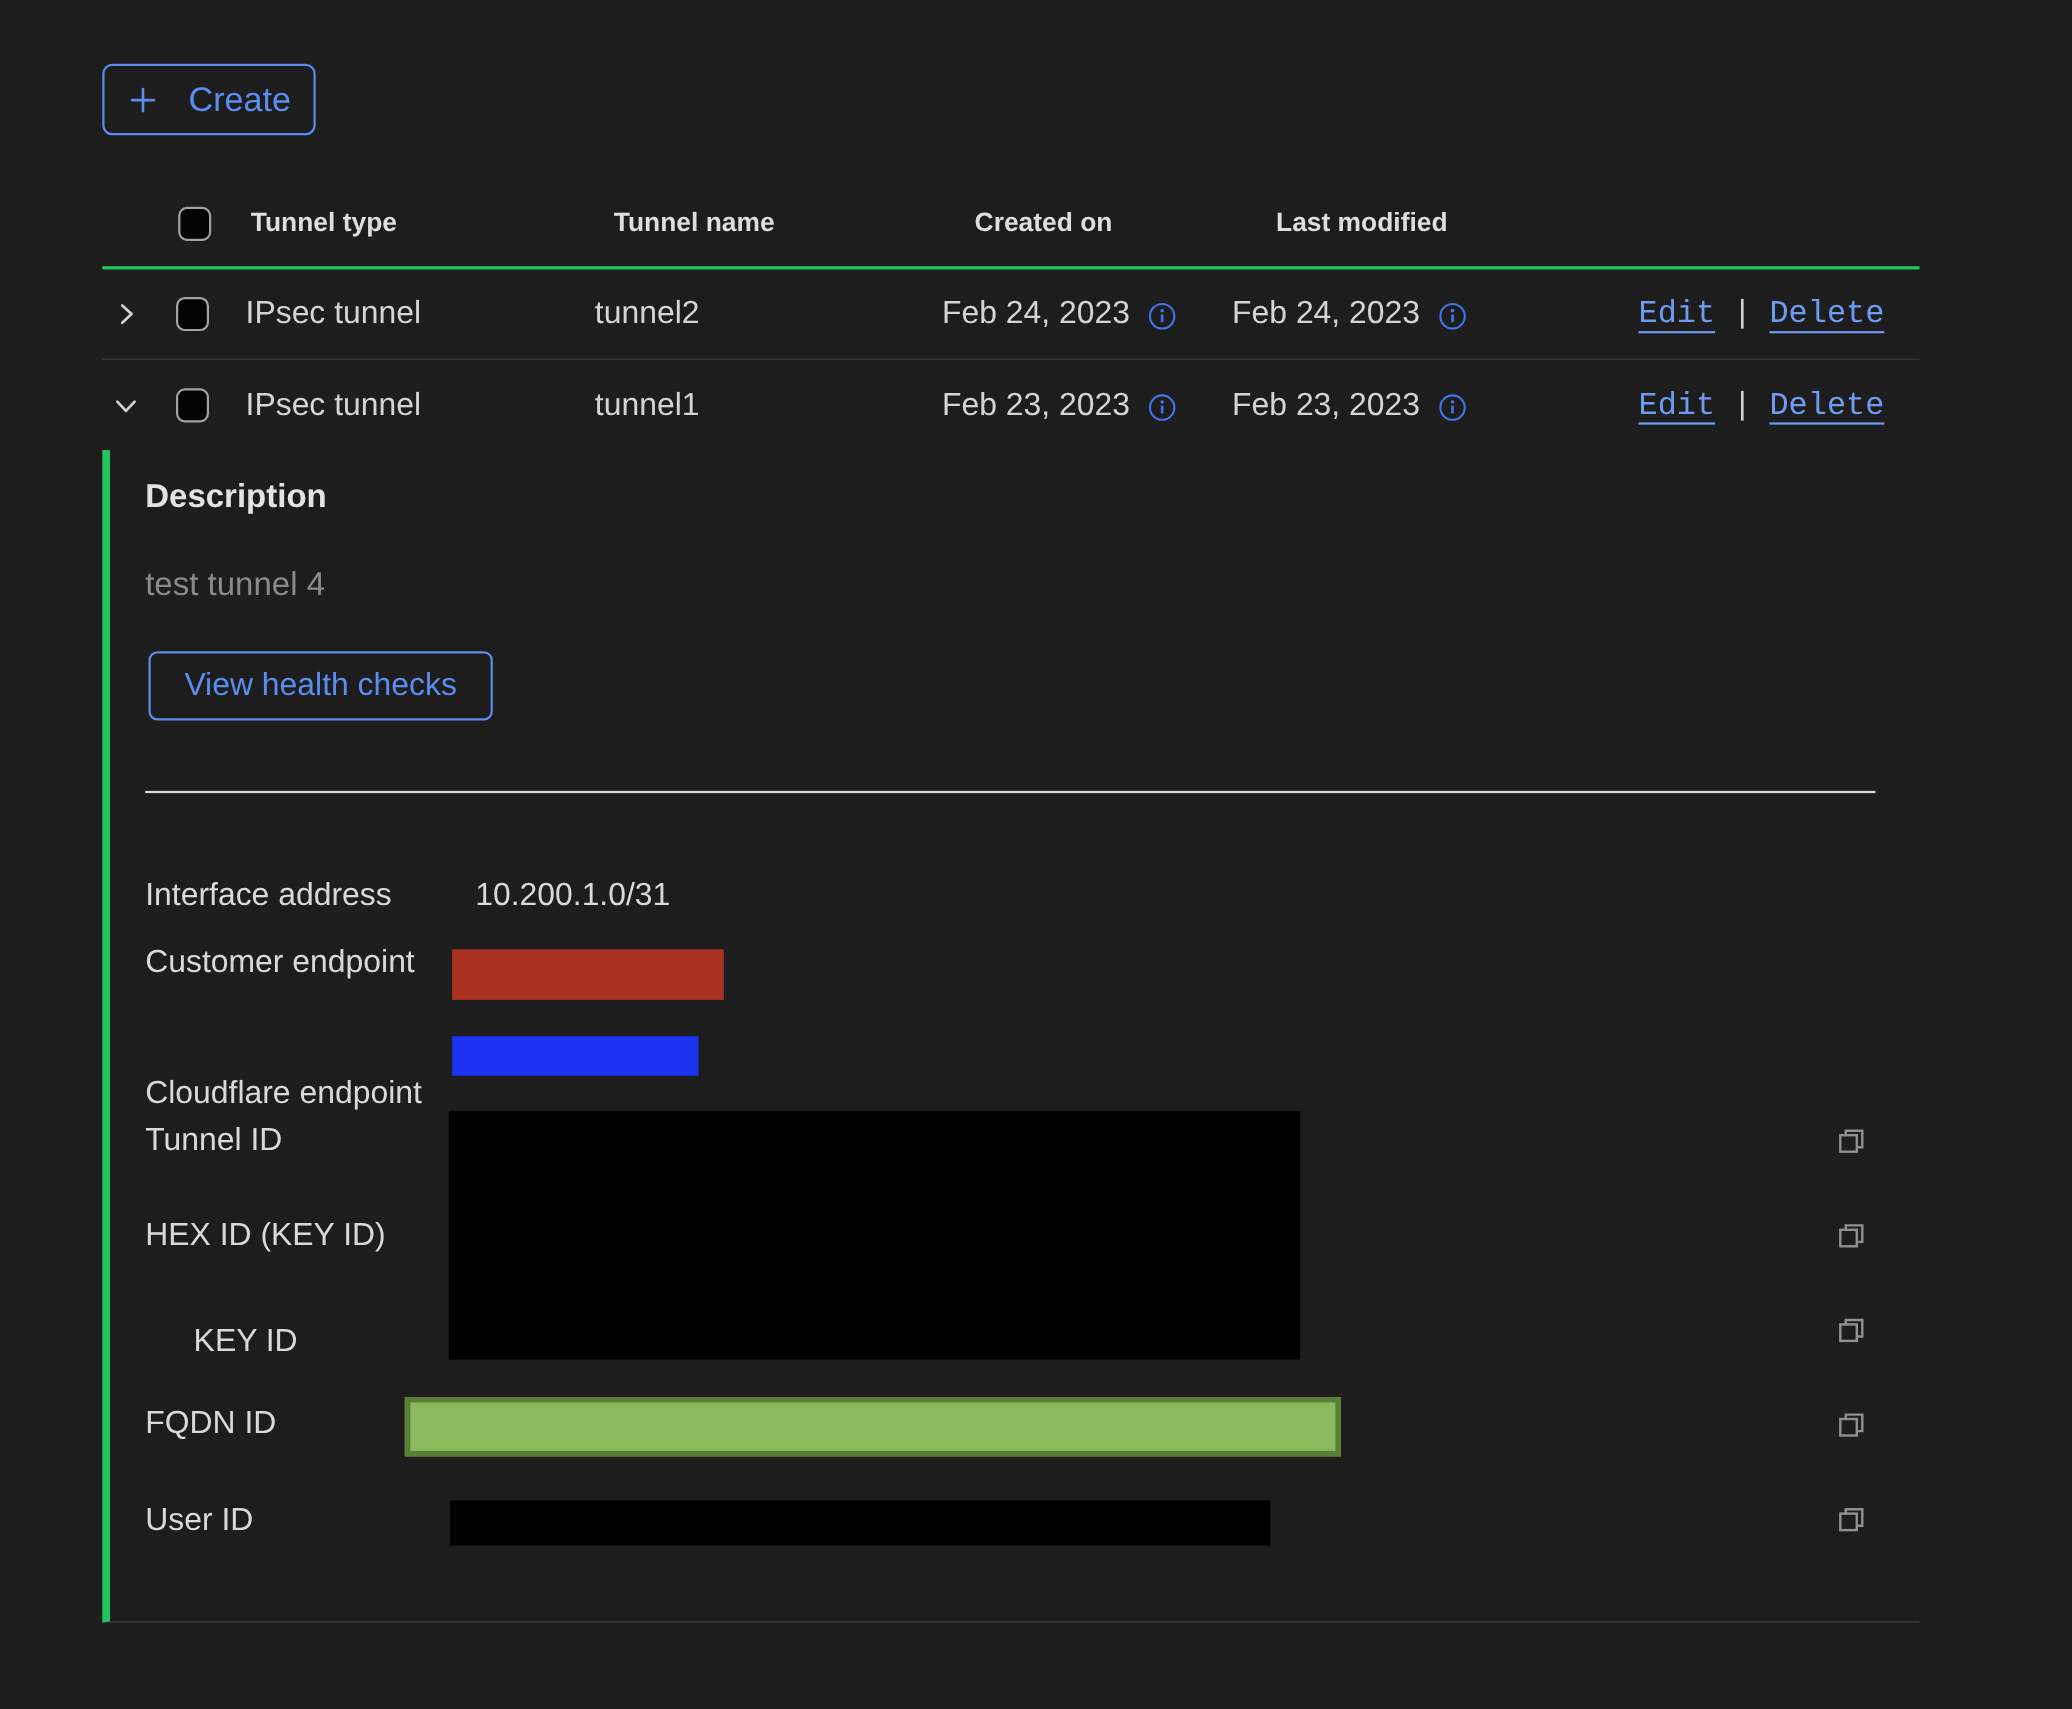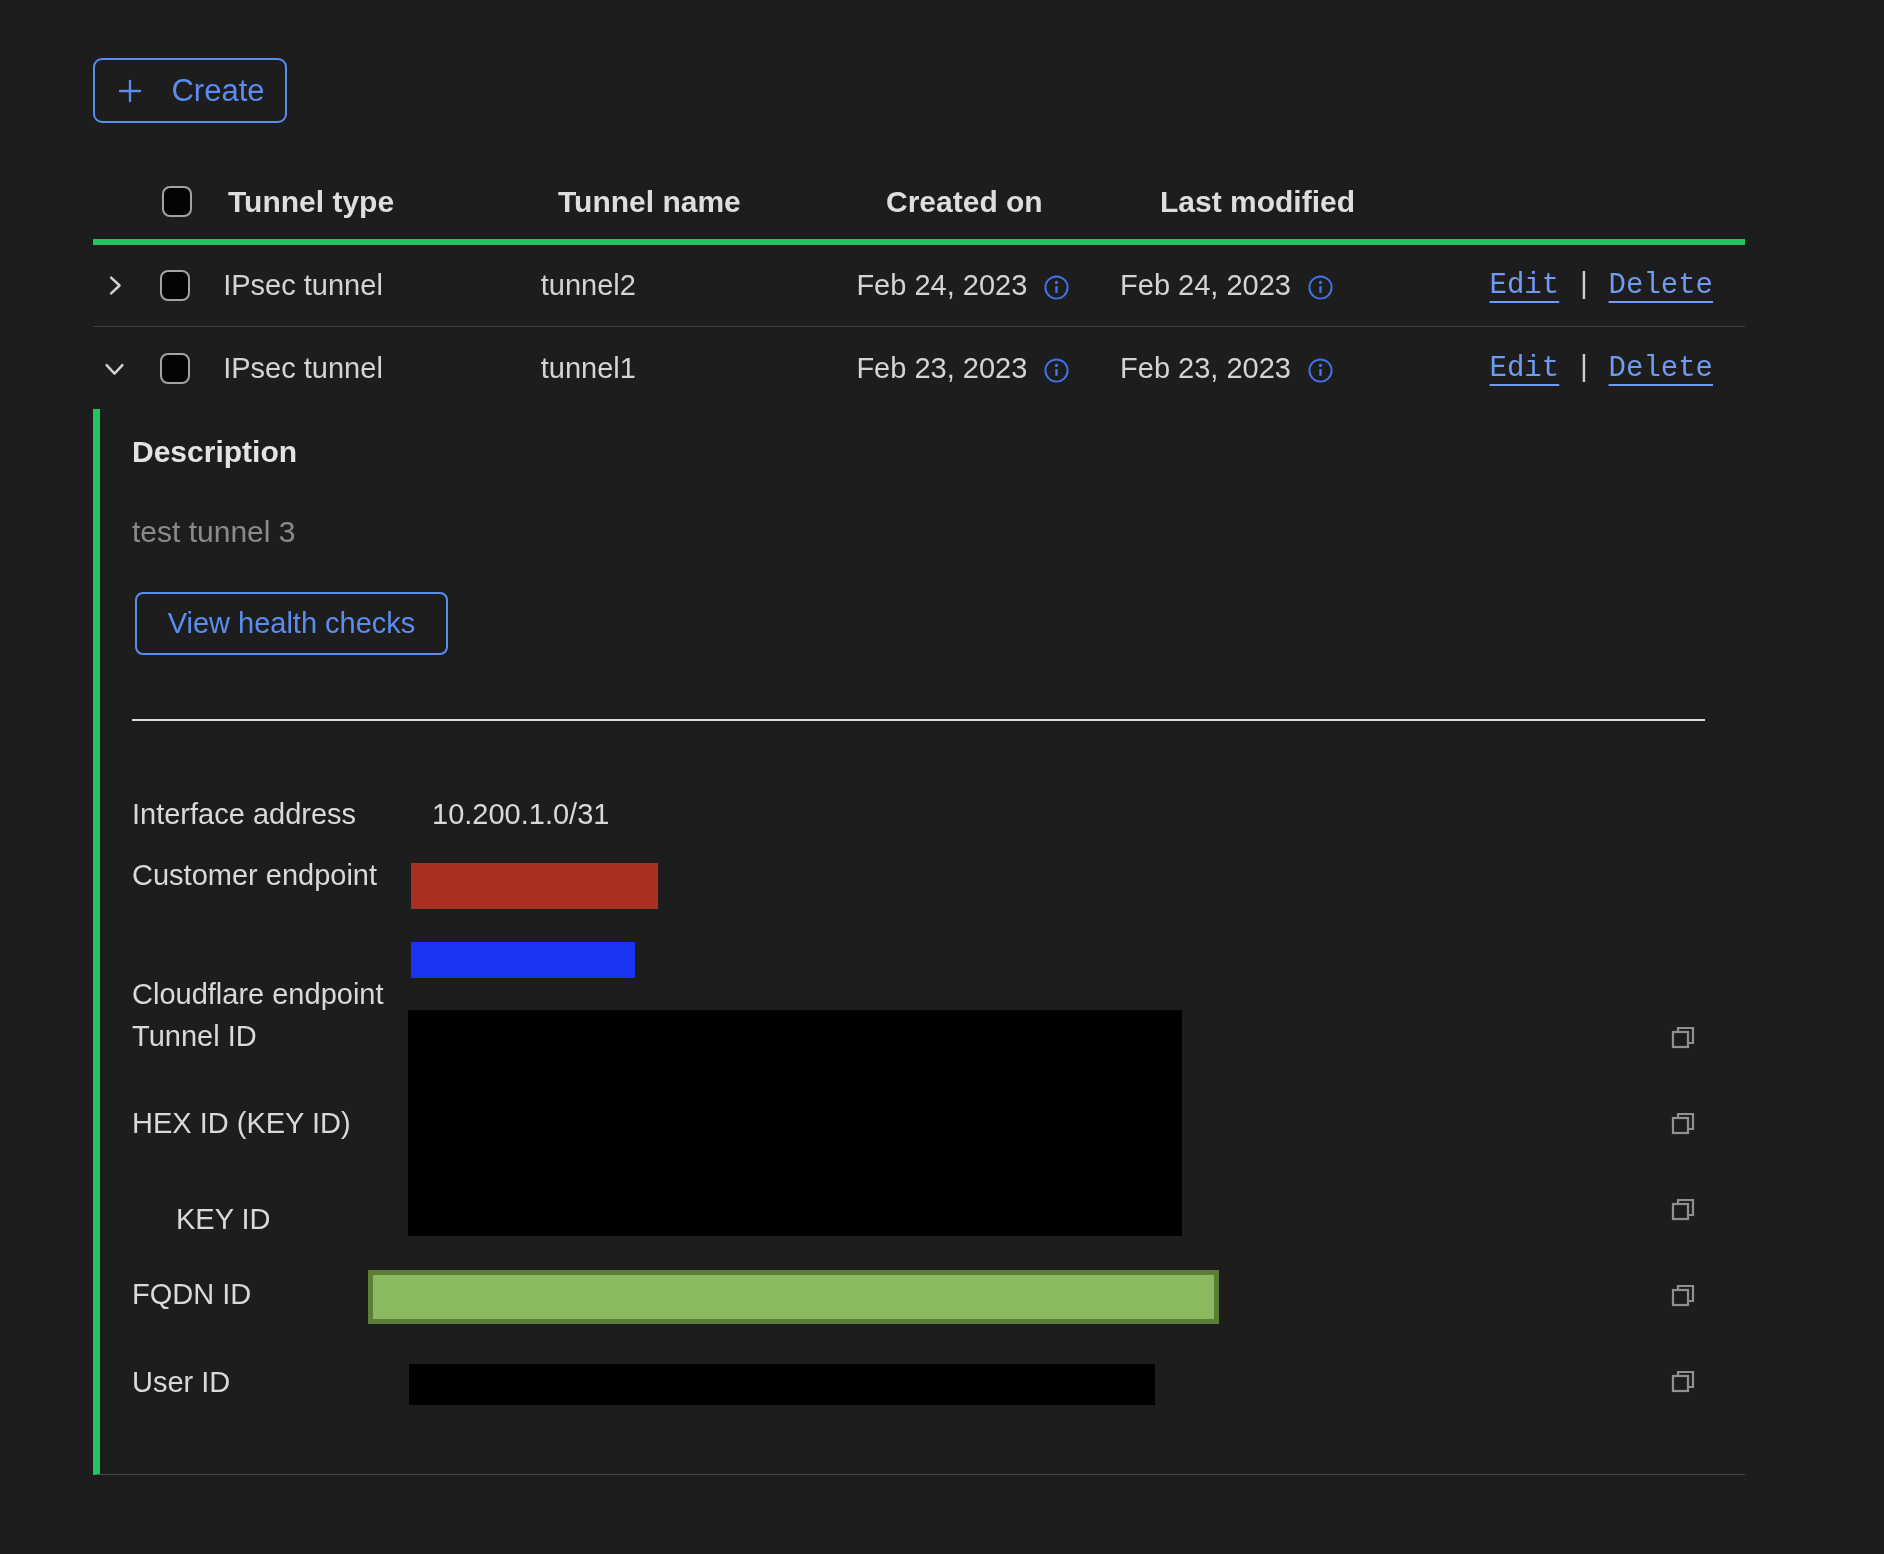--- a/index.html
+++ b/index.html
@@ -16,21 +16,21 @@
     position:absolute; left:93px; top:58px; width:194px; height:65px;
     border:2px solid #5b8df0; border-radius:9px; background:transparent;
     color:#5b8df0; font-size:31px;
     display:flex; align-items:center; justify-content:center; gap:26px;
     cursor:pointer; font-family:inherit;
   }
 
   
   .table { position:absolute; left:93px; top:164px; width:1652px; }
   .thead, .trow { display:flex; align-items:center; }
-  .thead { height:81px; border-bottom:6px solid #22c55e; font-weight:700; font-size:30px; color:#dedede; }
+  .thead { height:81px; border-bottom:3px solid #22c55e; font-weight:700; font-size:24px; color:#dedede; }
   .trow  { height:82px; border-bottom:1px solid #3e3e3e; font-size:29px; color:#d4d4d4; }
   .trow.expanded { border-bottom:none; }
 
   .c-exp   { width:69px; display:flex; align-items:center; padding-left:8px; }
   .c-check { width:66px; display:flex; align-items:center; }
   .c-type  { width:330px; }
   .c-name  { width:328px; }
   .c-created  { width:274px; display:flex; align-items:center; gap:16px; }
   .c-modified { width:384px; display:flex; align-items:center; gap:16px; }
   .c-actions  { flex:1; display:flex; align-items:center; justify-content:flex-end; gap:16px; padding-right:32px; font-size:29px;font-family:Liberation Mono, monospace; }
@@ -179,21 +179,21 @@
       </div>
       <div class="c-actions">
         <span class="link">Edit</span>
         <span class="sep">|</span>
         <span class="link">Delete</span>
       </div>
     </div>
 
     <div class="panel">
       <div class="panel-heading">Description</div>
-      <div class="panel-desc">test tunnel 3</div>
+      <div class="panel-desc">test tunnel 4</div>
       <button class="health-btn">View health checks</button>
       <div class="panel-divider"></div>
 
       <div class="f-label f0">Interface address</div>
       <div class="f-value">10.200.1.0/31</div>
 
       <div class="f-label f1">Customer endpoint</div>
       <div class="redact r-red"></div>
 
       <div class="f-label f2">Cloudflare endpoint</div>

